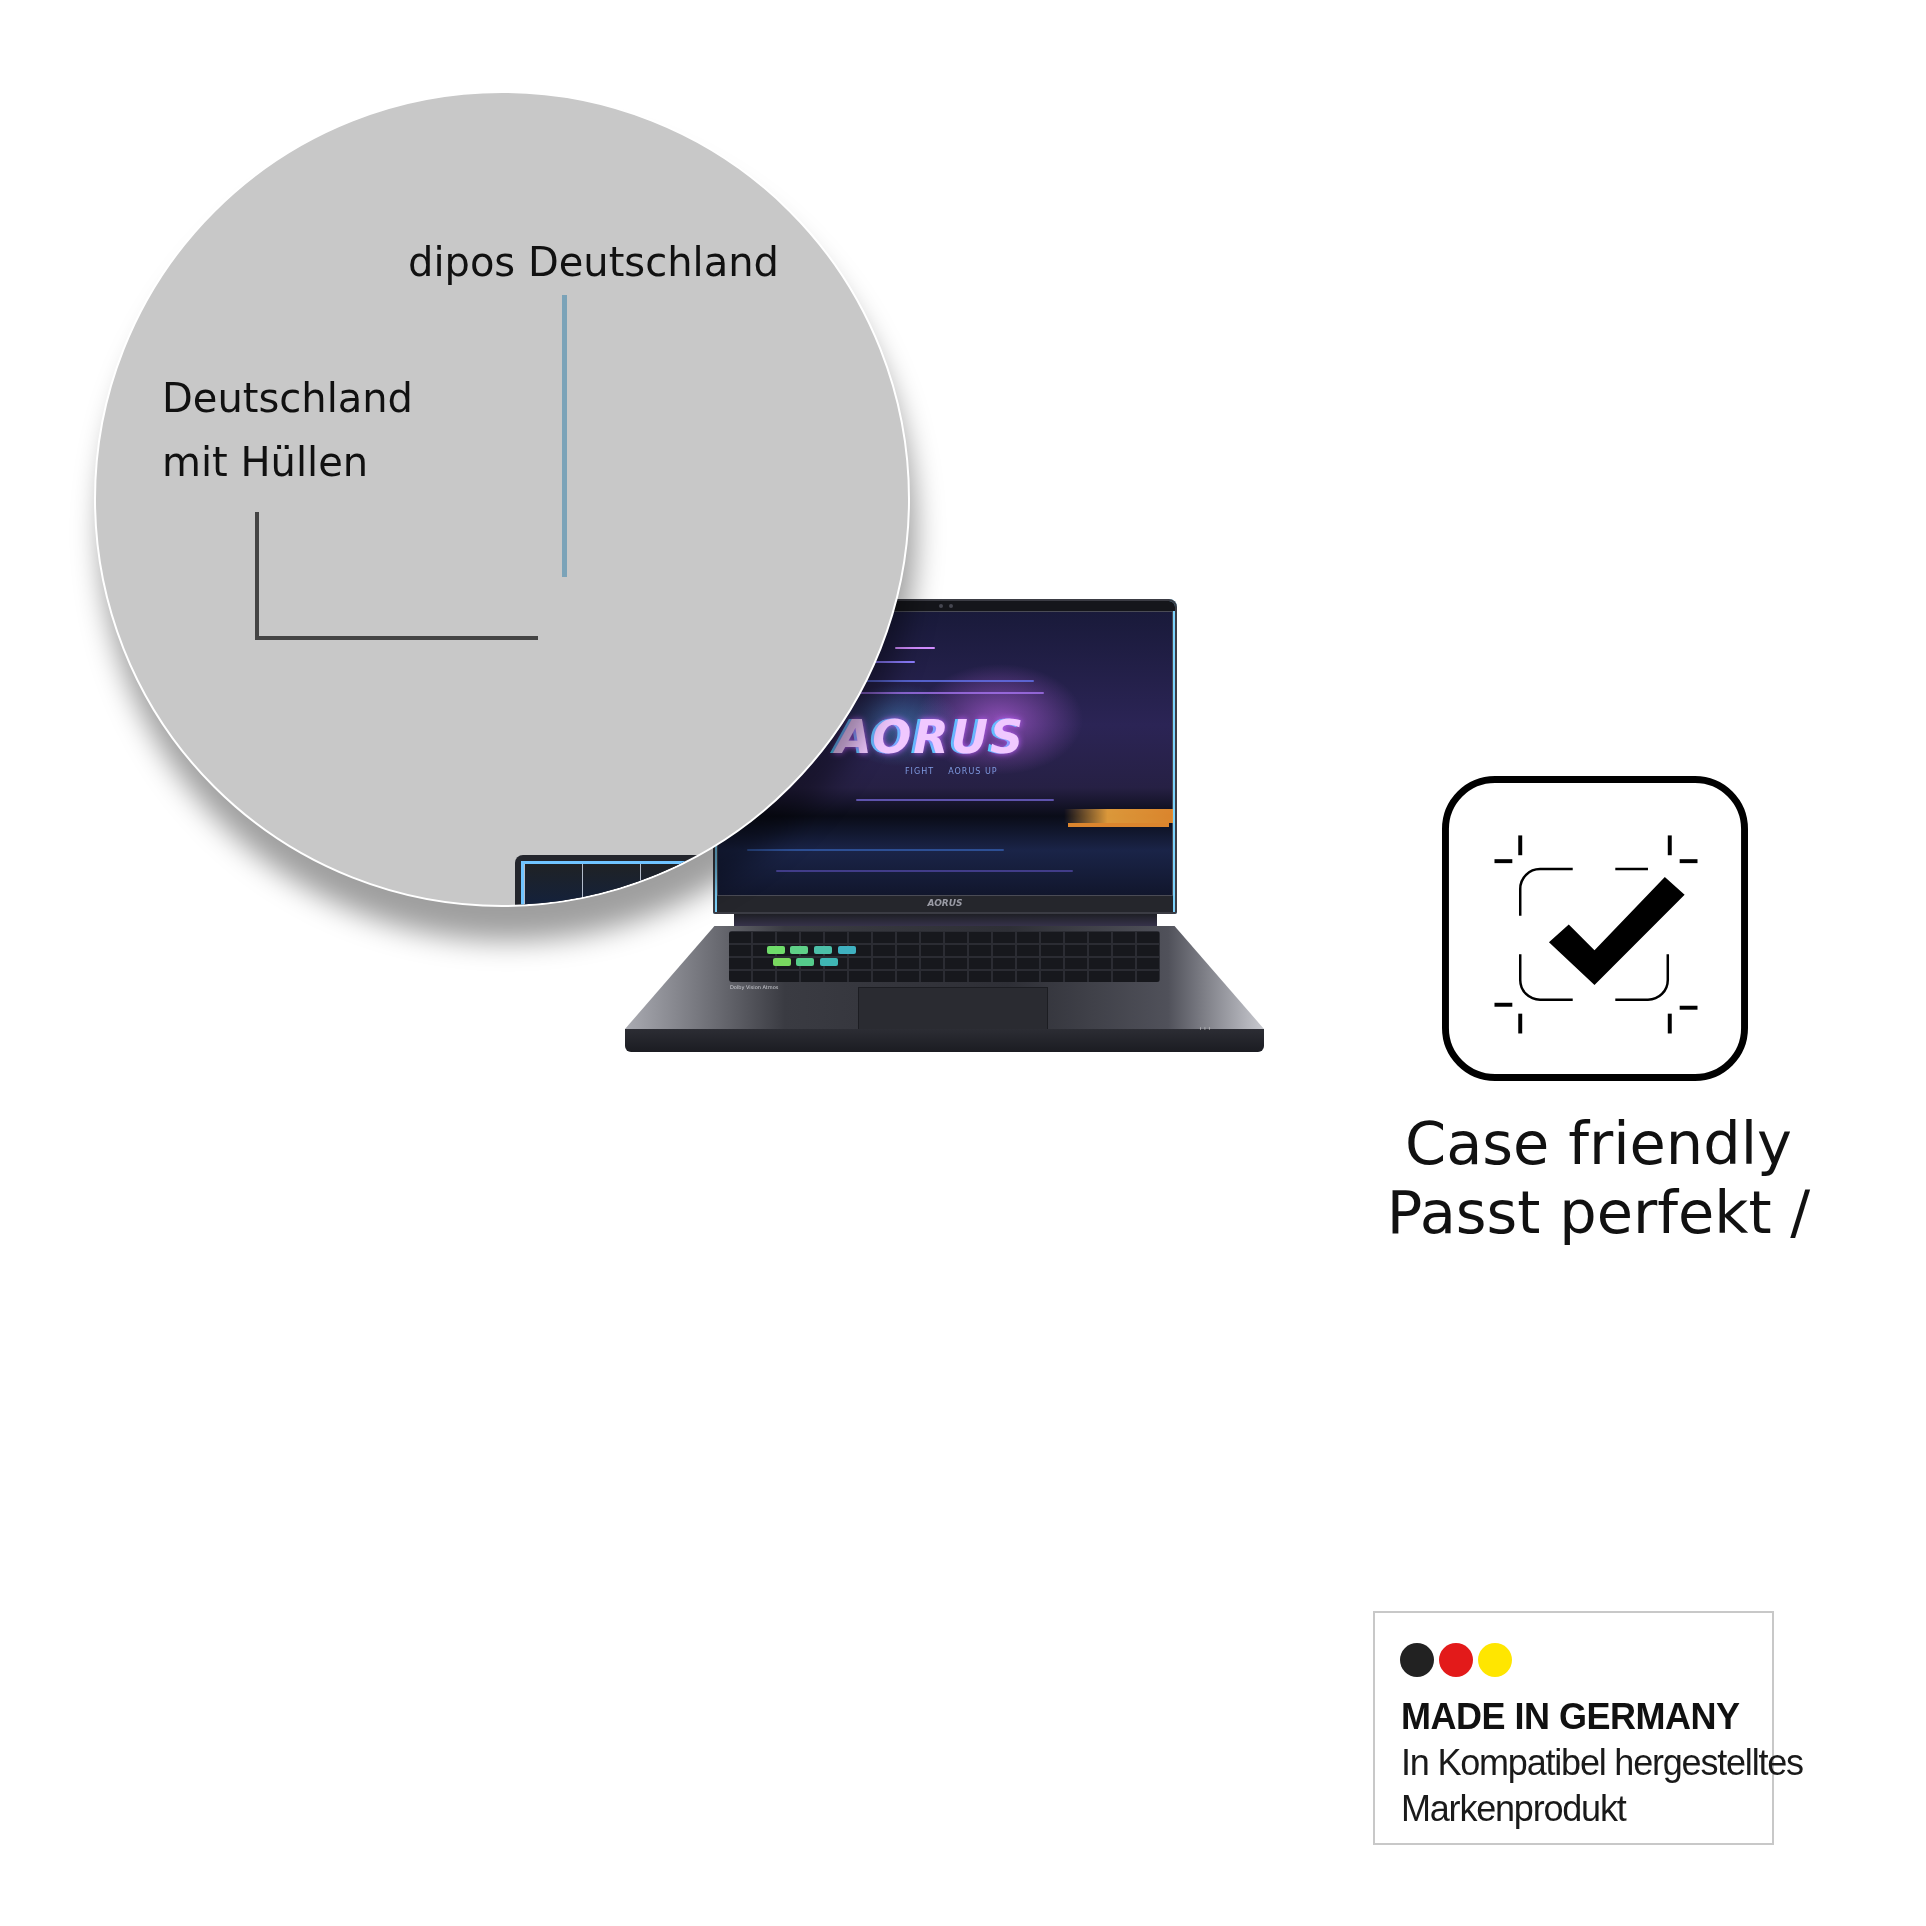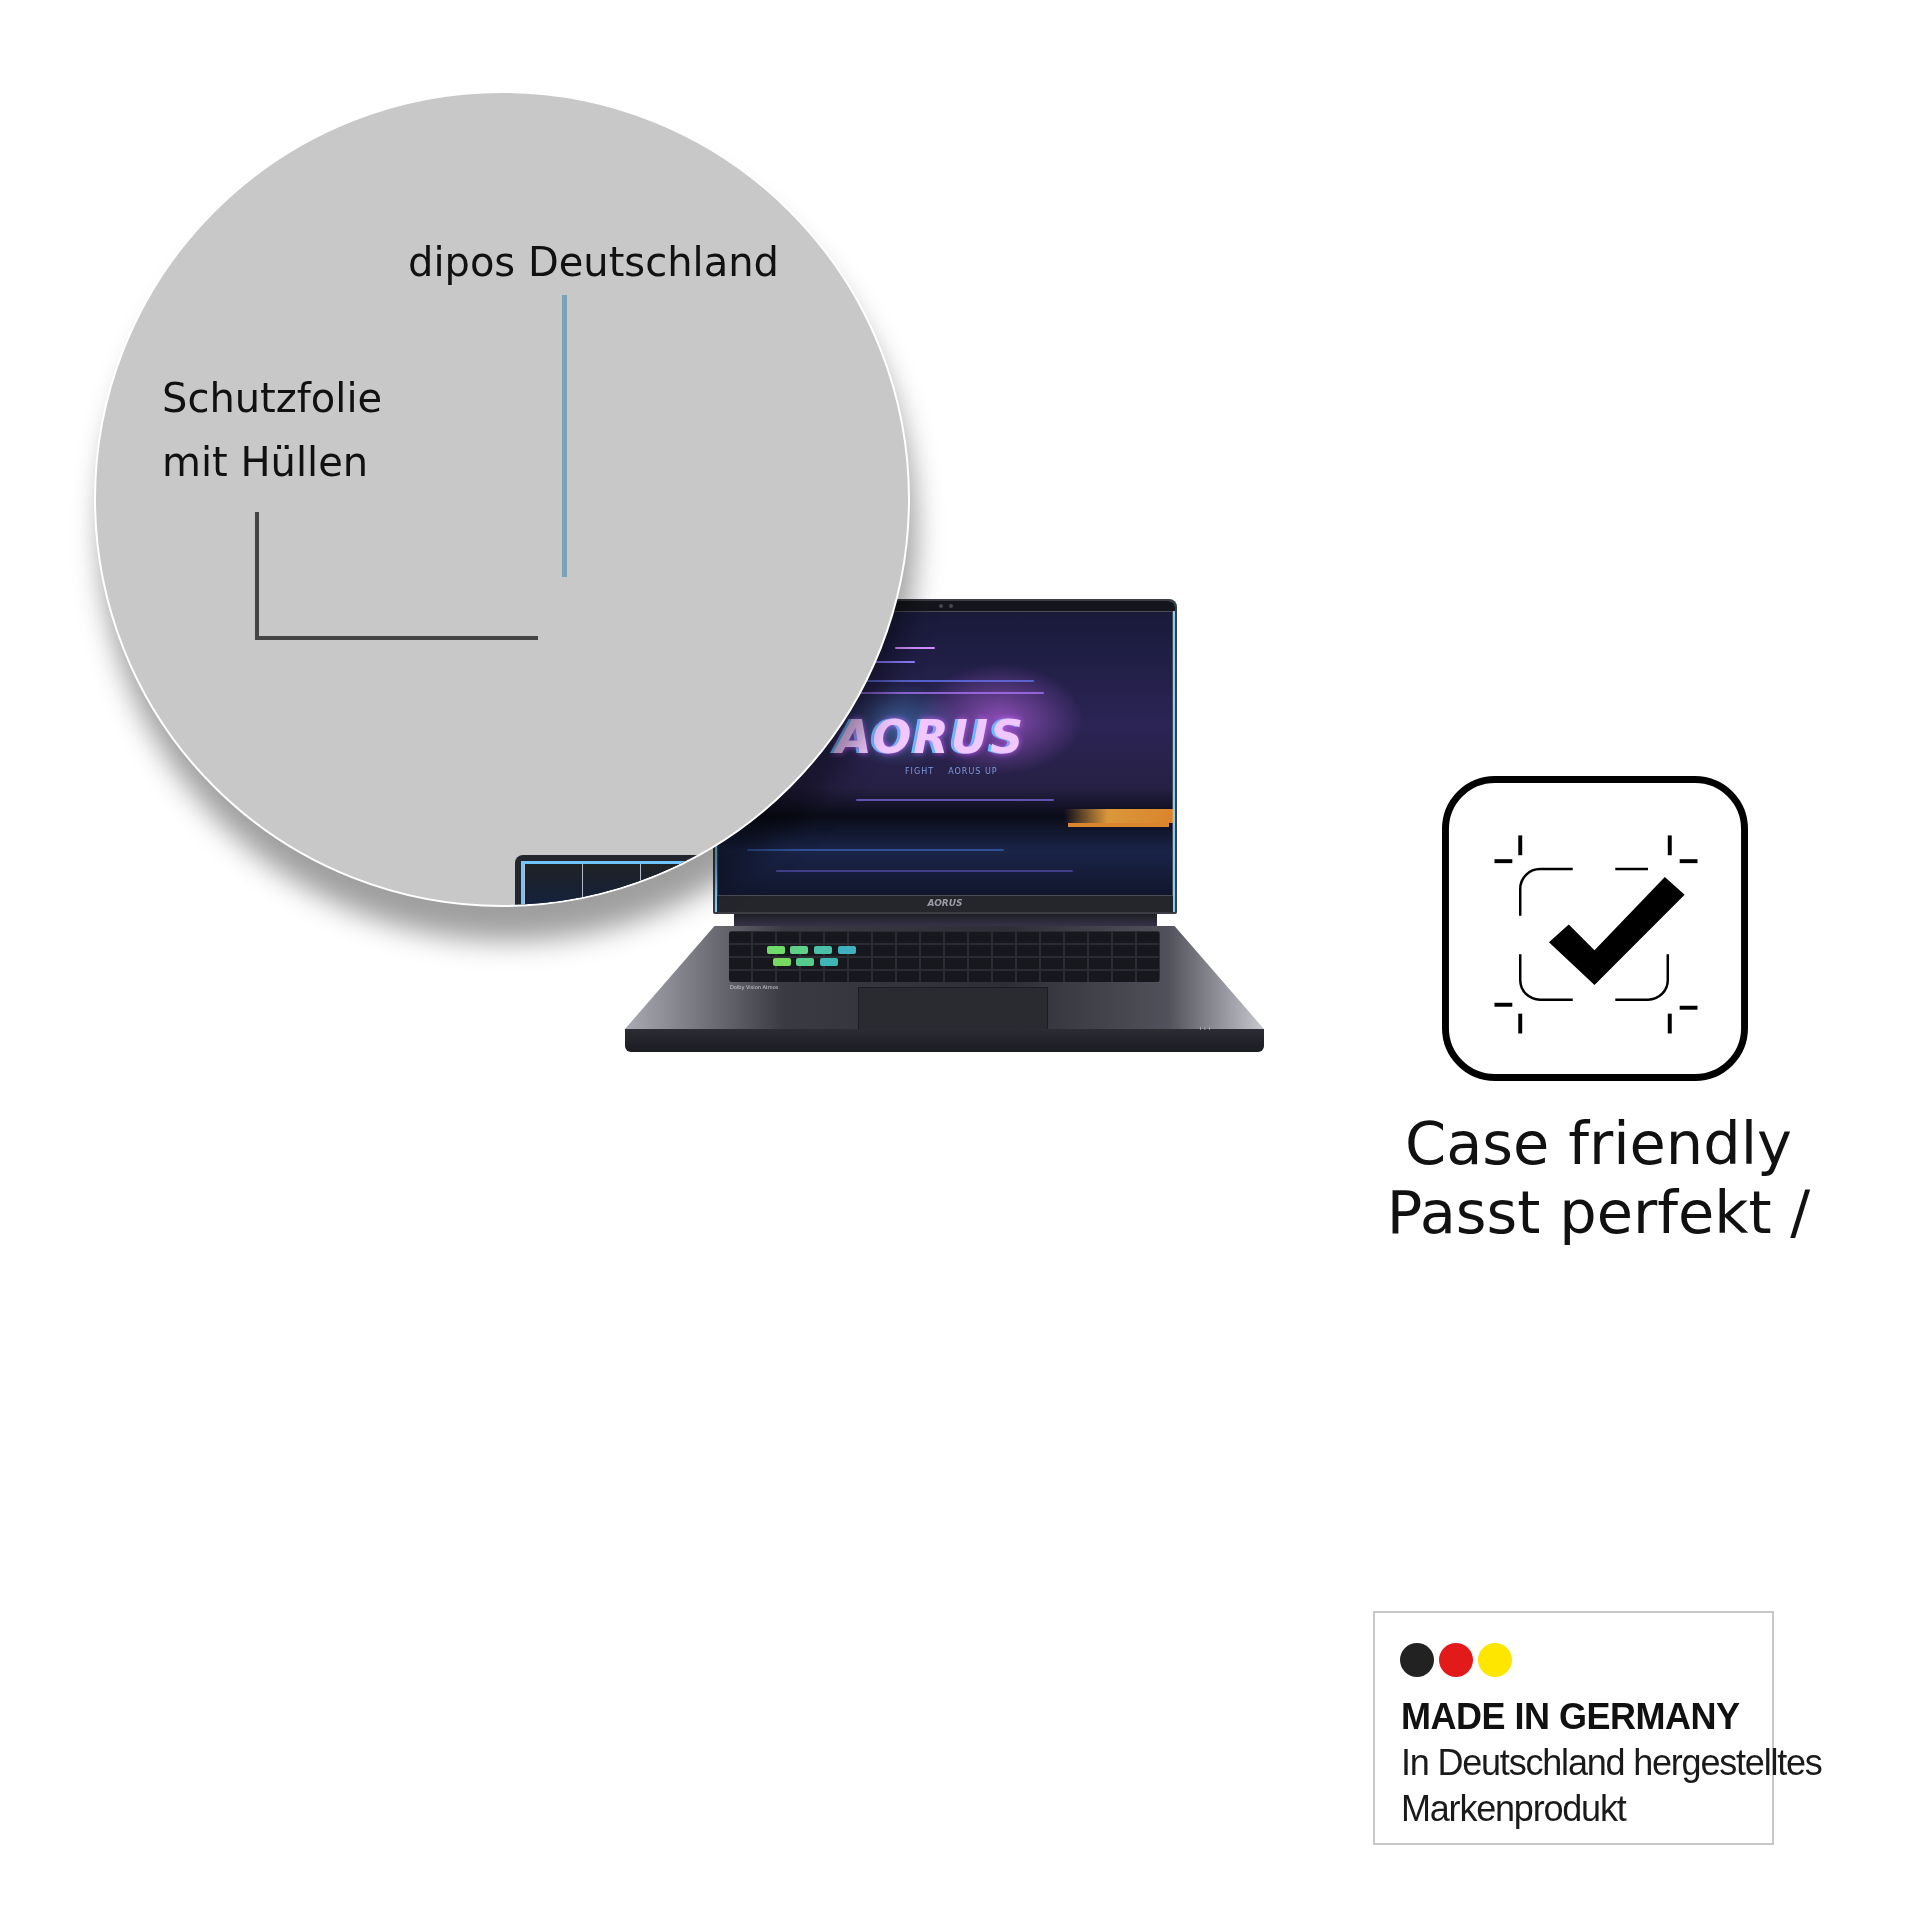--- a/index.html
+++ b/index.html
@@ -134,21 +134,21 @@
   <div class="inset">
     <div class="inset-screen"></div>
   </div>
 
 </div>
 
 <div class="abs txt-film">dipos Deutschland</div>
 <div class="abs line-blue"></div>
 
 <div class="abs txt-compat">
-  <div>Schutzfolie</div>
+  <div>Deutschland</div>
   <div>mit Hüllen</div>
 </div>
 <div class="abs line-l-v"></div>
 <div class="abs line-l-h"></div>
 
 <div class="abs icon-box">
   <svg width="306" height="305" viewBox="0 0 309 308" xmlns="http://www.w3.org/2000/svg">
     <rect x="3.5" y="3.5" width="302" height="301" rx="50" ry="50" fill="#fff" stroke="#000" stroke-width="7"></rect>
 
     <g fill="none" stroke="#000" stroke-width="2.5">
@@ -176,17 +176,17 @@
   <div>Case friendly</div>
   <div>Passt perfekt /</div>
 </div>
 
 <div class="abs badge">
   <span class="dot" style="left:25px;background:#222222"></span>
   <span class="dot" style="left:64px;background:#e31a1a"></span>
   <span class="dot" style="left:103px;background:#ffe600"></span>
   <div class="badge-title">MADE IN GERMANY</div>
   <div class="badge-sub">
-    <div>In Deutschland hergestelltes</div>
+    <div>In Kompatibel hergestelltes</div>
     <div>Markenprodukt</div>
   </div>
 </div>
 
 
 </body></html>

